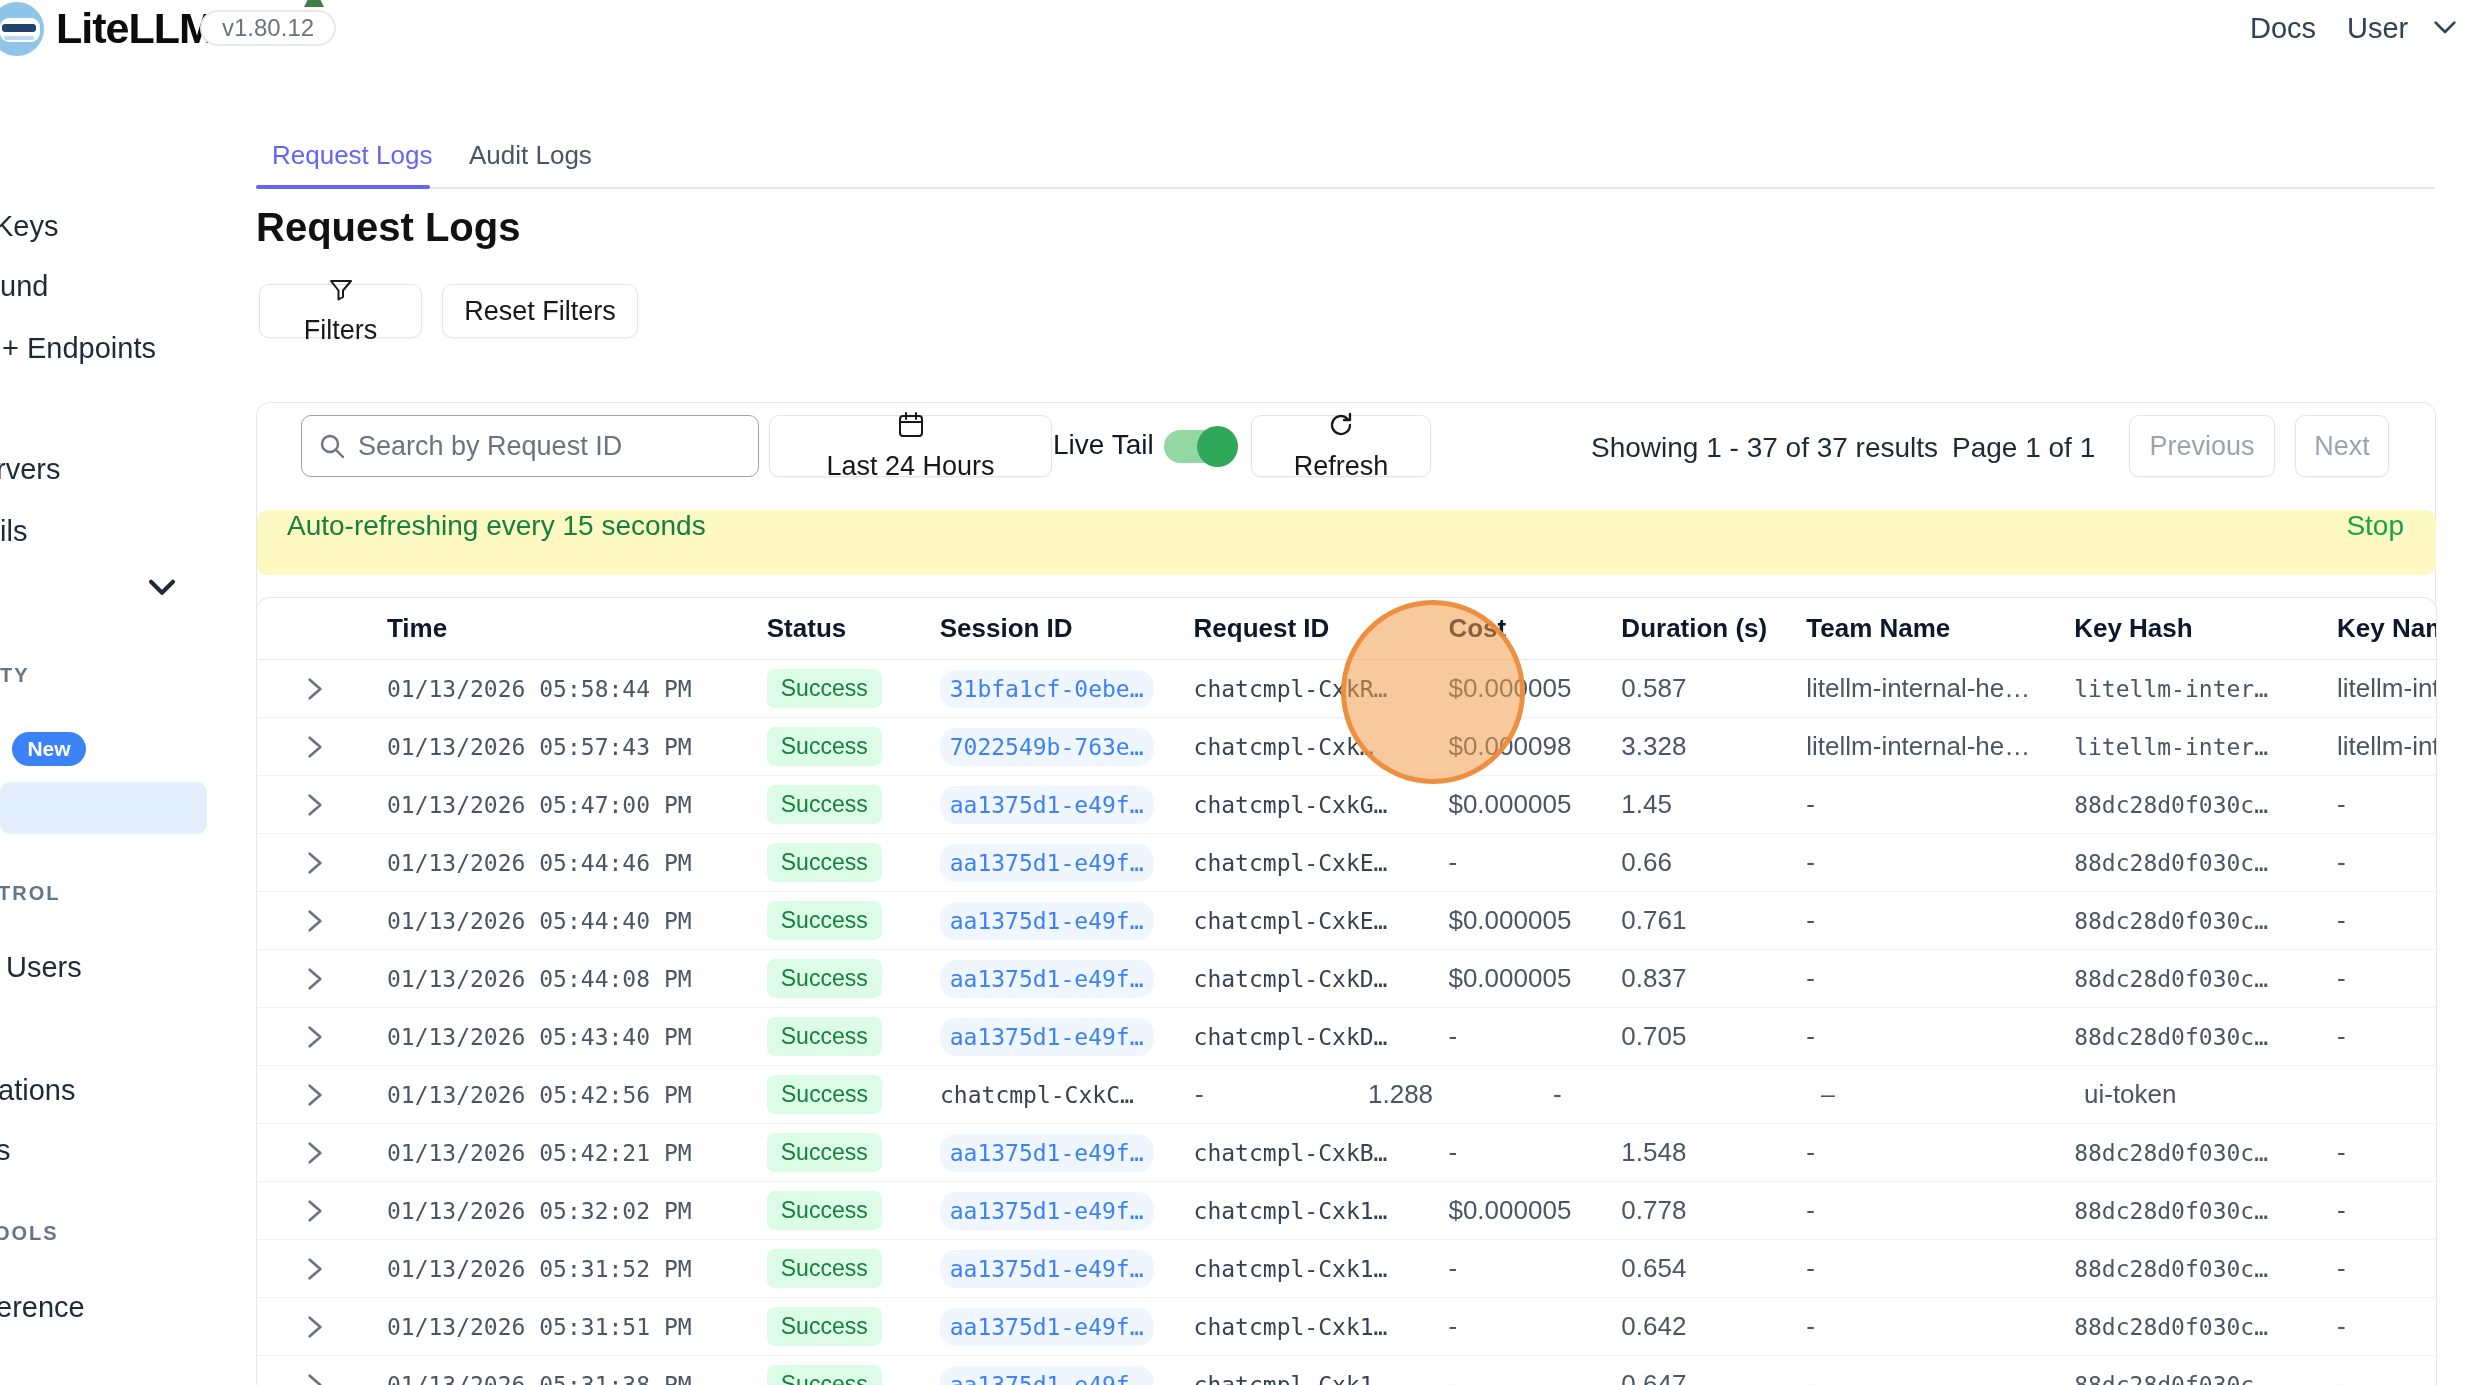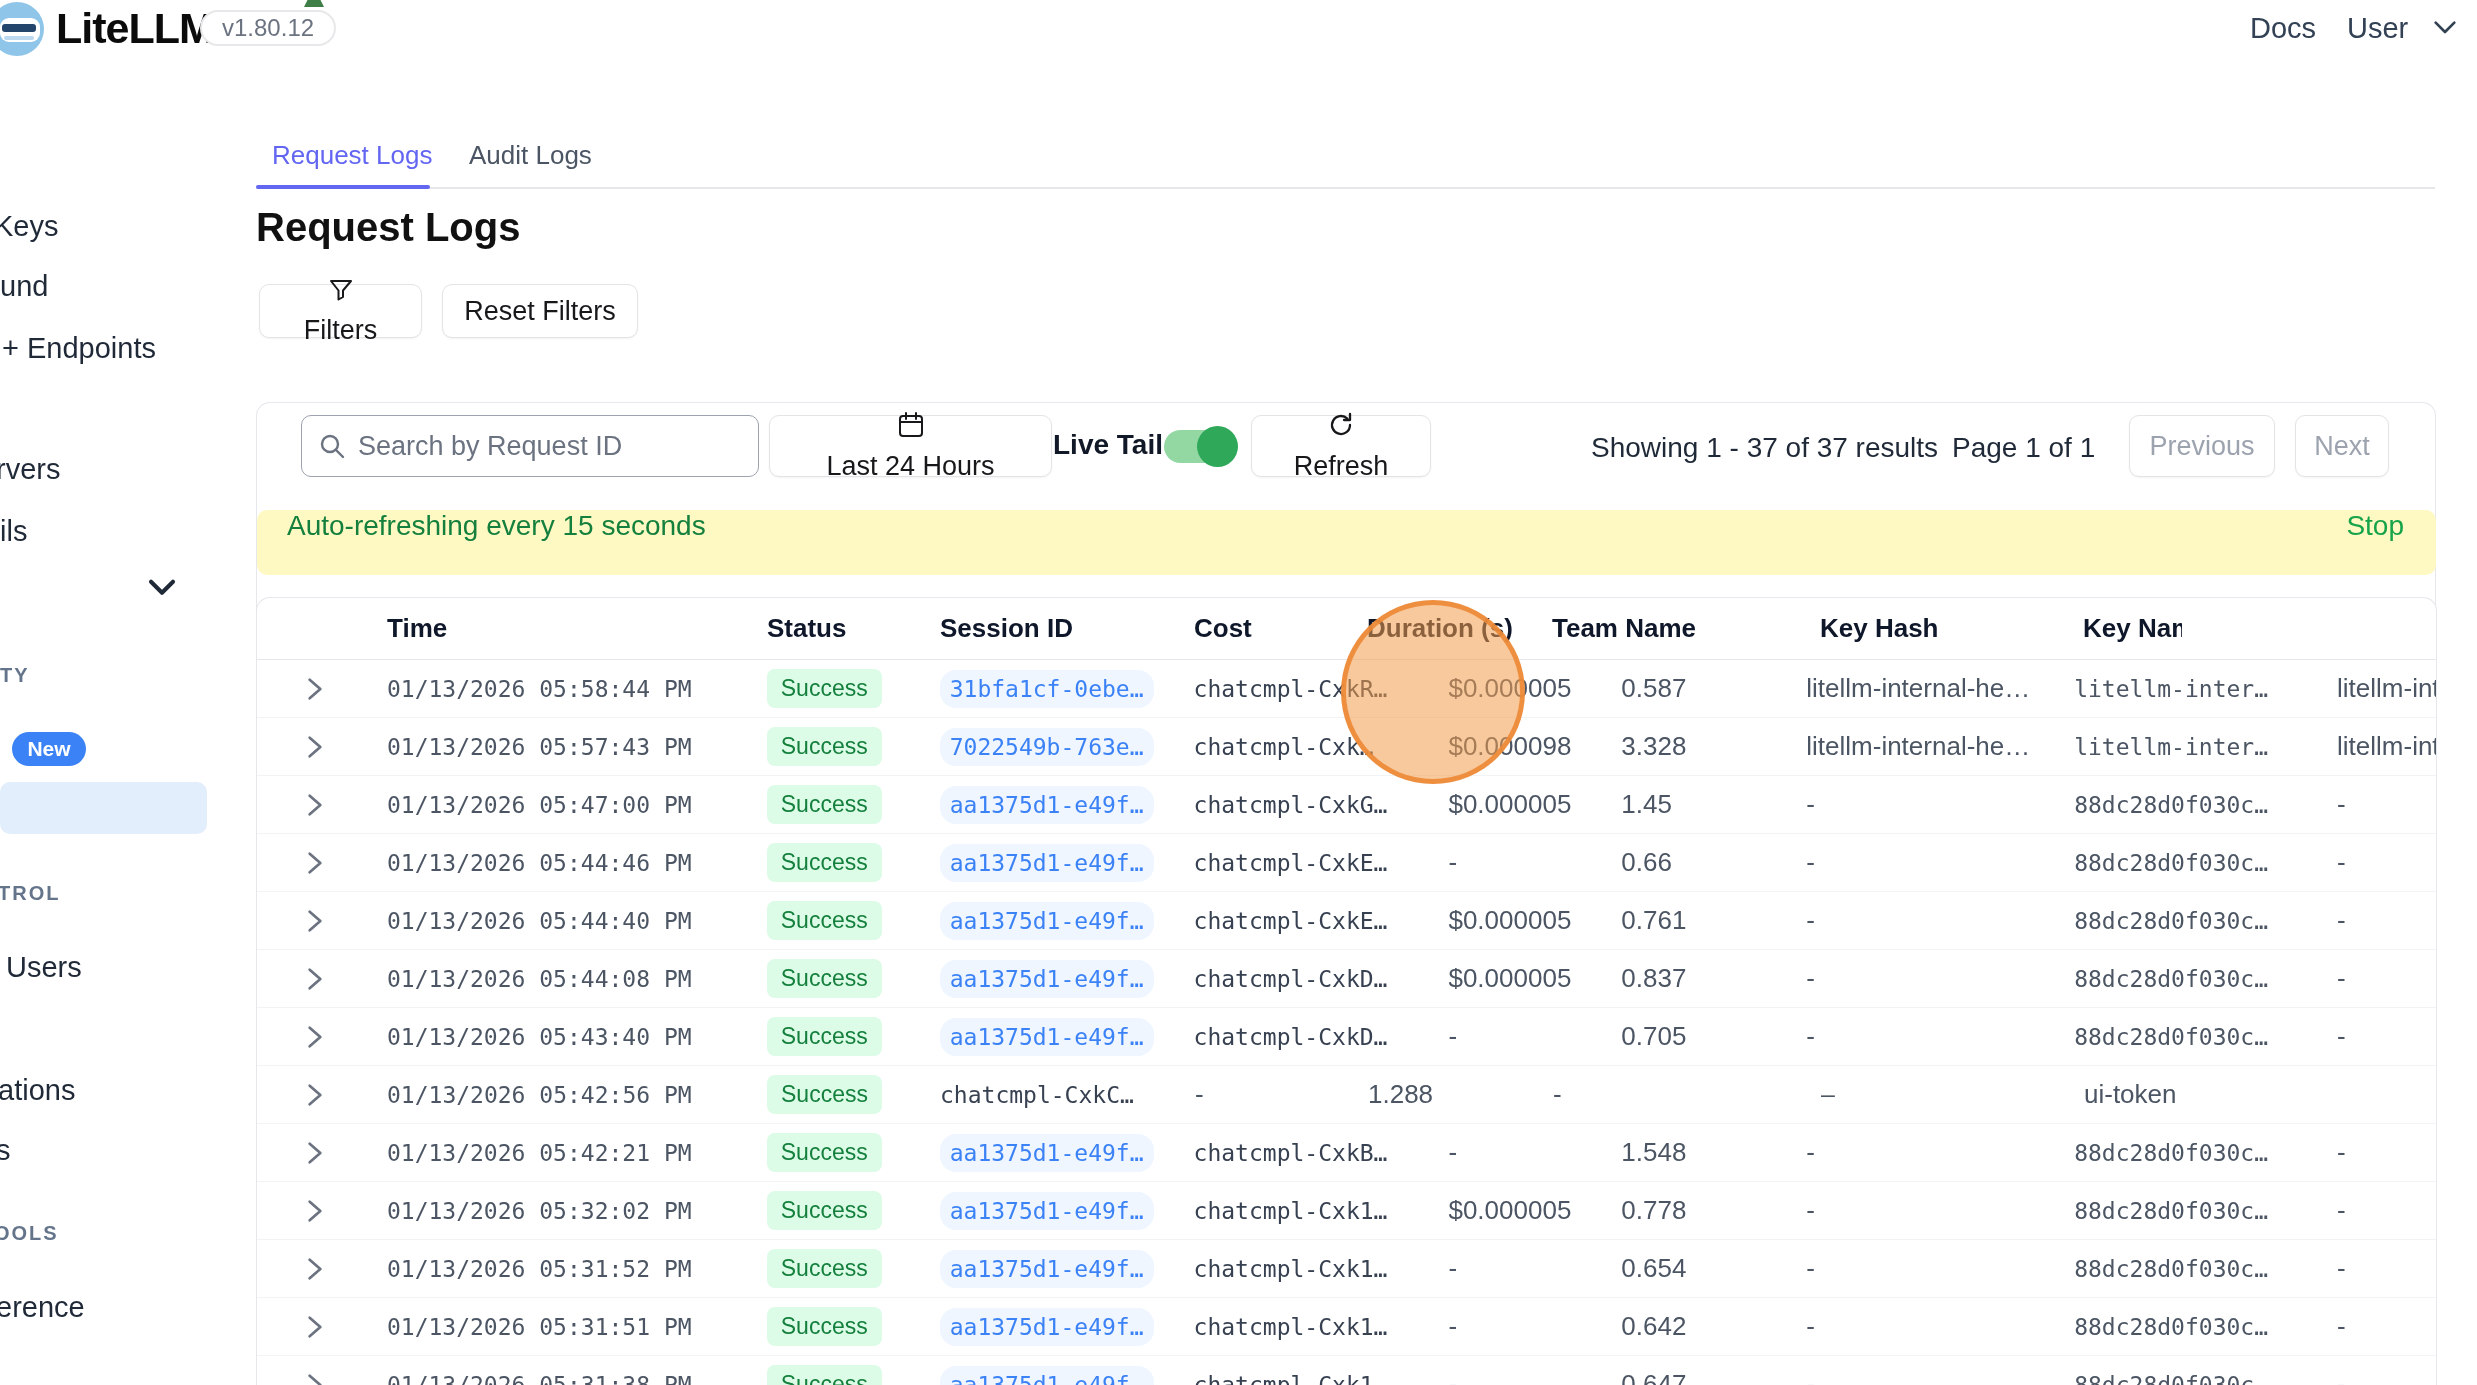--- a/index.html
+++ b/index.html
@@ -48,21 +48,21 @@
           border:1px solid #e5e7eb; border-bottom:none; border-radius:14px 14px 0 0; background:#fff; }
 
   .search-box { position:absolute; left:44px; top:12px; width:458px; height:62px;
                 border:1.5px solid #9ca3af; border-radius:10px; background:#fff;
                 display:flex; align-items:center; padding:0 16px; gap:12px; }
   .search-box input { border:none; outline:none; font-size:27px; color:#111827; width:100%;
                       font-family:"Liberation Sans",sans-serif; }
   .search-box input::placeholder { color:#6b7280; }
 
   .range-btn   { position:absolute; left:512px; top:12px; width:283px; height:62px; }
-  .livetail-label { position:absolute; left:796px; top:26px; font-size:28px; font-weight:700; color:#111827; }
+  .livetail-label { position:absolute; left:796px; top:26px; font-size:28px; font-weight:400; color:#111827; }
   .toggle { position:absolute; left:907px; top:27px; width:71px; height:33px; border-radius:17px;
             background:#93d7a3; cursor:pointer; }
   .toggle .knob { position:absolute; right:-3px; top:-4px; width:41px; height:41px; border-radius:50%; background:#2fa85a; }
   .refresh-btn { position:absolute; left:994px; top:12px; width:180px; height:62px; }
   .showing-text { position:absolute; left:1334px; top:29px; font-size:28px; color:#1f2937; font-weight:500; }
   .page-info    { position:absolute; left:1695px; top:29px; font-size:28px; color:#1f2937; font-weight:500; }
   .prev-btn { position:absolute; left:1872px; top:12px; width:146px; height:62px; color:#9ca3af; }
   .next-btn { position:absolute; left:2038px; top:12px; width:94px; height:62px; color:#9ca3af; }
 
   
@@ -217,20 +217,21 @@
       <span class="banner-text">Auto-refreshing every 15 seconds</span>
       <span class="banner-stop">Stop</span>
     </div>
 
     <div class="table-wrap">
       <div class="thead">
         <div class="cell c0 th"></div>
       <div class="cell c1 th">Time</div>
           <div class="cell c2 th">Status</div>
           <div class="cell c3 th">Session ID</div>
+          <div class="cell c4 th">Request ID</div>
           <div class="cell c5 th">Cost</div>
           <div class="cell c6 th">Duration (s)</div>
           <div class="cell c7 th">Team Name</div>
           <div class="cell c8 th">Key Hash</div>
           <div class="cell c9 th">Key Name</div>
         </div>
       <div>
           <div class="trow">
             <div class="cell c0">
               <svg class="row-chevron" width="20" height="24" viewBox="0 0 14 18">

